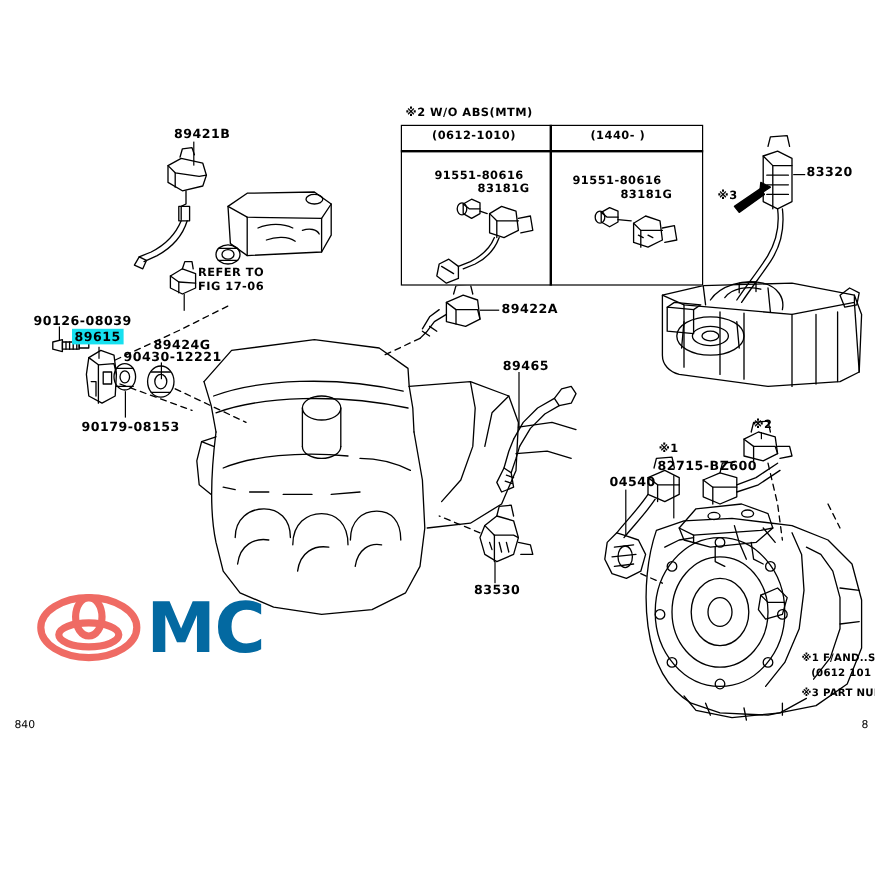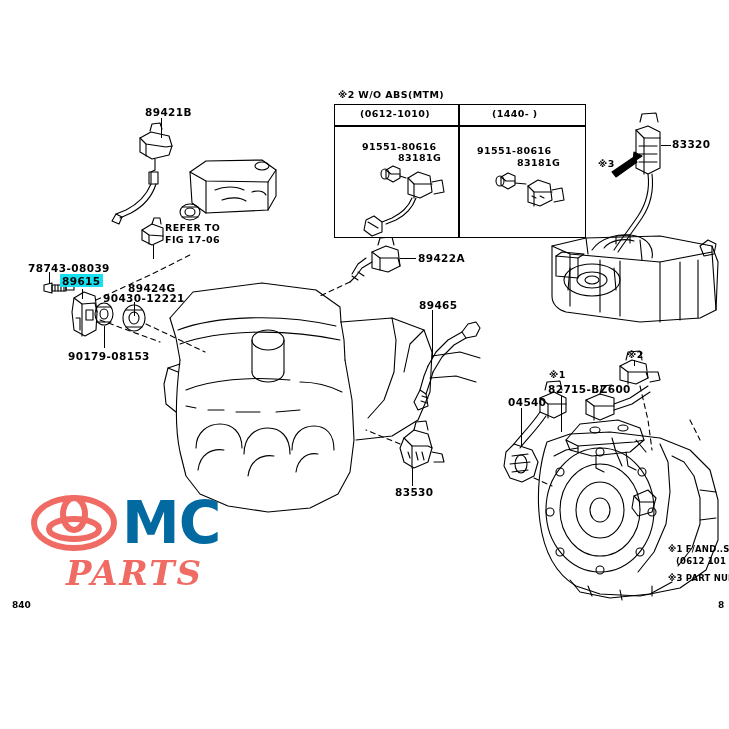--- a/index.html
+++ b/index.html
@@ -78,21 +78,21 @@
     font-weight: bold;
     font-style: italic;
     color: #ef6b64;
     letter-spacing: 2px;
     line-height: 1;
   }
   .corner {
     position: absolute;
     font-family: "DejaVu Sans", sans-serif;
     font-size: 9px;
-    font-weight: bold;
+    font-weight: normal;
     color: #000;
   }
   svg.art { position: absolute; left:0; top:0; width:729px; height:729px; }
 </style>
 </head>
 <body>
 
 <div id="stage">
 
   <svg class="art" viewBox="0 0 729 729" xmlns="http://www.w3.org/2000/svg">
@@ -436,21 +436,21 @@
     </g>
   </svg>
 
   <div class="lbl" style="left:145px; top:106px;">89421B</div>
 
   <div class="lbl" style="left:128px; top:262px;margin-top:20px;">89424G</div>
 
   <div class="lbl sm" style="left:165px; top:223px;">REFER TO</div>
   <div class="lbl sm" style="left:165px; top:235px;">FIG 17-06</div>
 
-  <div class="lbl" style="left:28px; top:262px;">78743-08039</div>
+  <div class="lbl" style="left:28px; top:262px;">90126-08039</div>
 
   <div class="lbl" style="left:60px; top:275px;">
     <span class="hl">89615</span>
   </div>
 
   <div class="lbl" style="left:103px; top:292px;">90430-12221</div>
 
   <div class="lbl" style="left:68px; top:350px;">90179-08153</div>
 
   <div class="lbl" style="left:418px; top:252px;">89422A</div>
@@ -481,16 +481,15 @@
     <div style="display:flex; align-items:center; gap:4px;">
       <svg width="88" height="62" viewBox="0 0 88 62">
         <g fill="none" stroke="#ef6b64" stroke-width="6">
           <ellipse cx="44" cy="31" rx="40" ry="25"></ellipse>
           <ellipse cx="44" cy="22" rx="11" ry="16"></ellipse>
           <ellipse cx="44" cy="37" rx="25" ry="10"></ellipse>
         </g>
       </svg>
       <div class="wm-mc">MC</div>
     </div>
-    <div class="wm-parts" style="margin-top:2px; margin-left:36px;">PARTS</div>
   </div>
 
 </div>
 
 </body></html>

